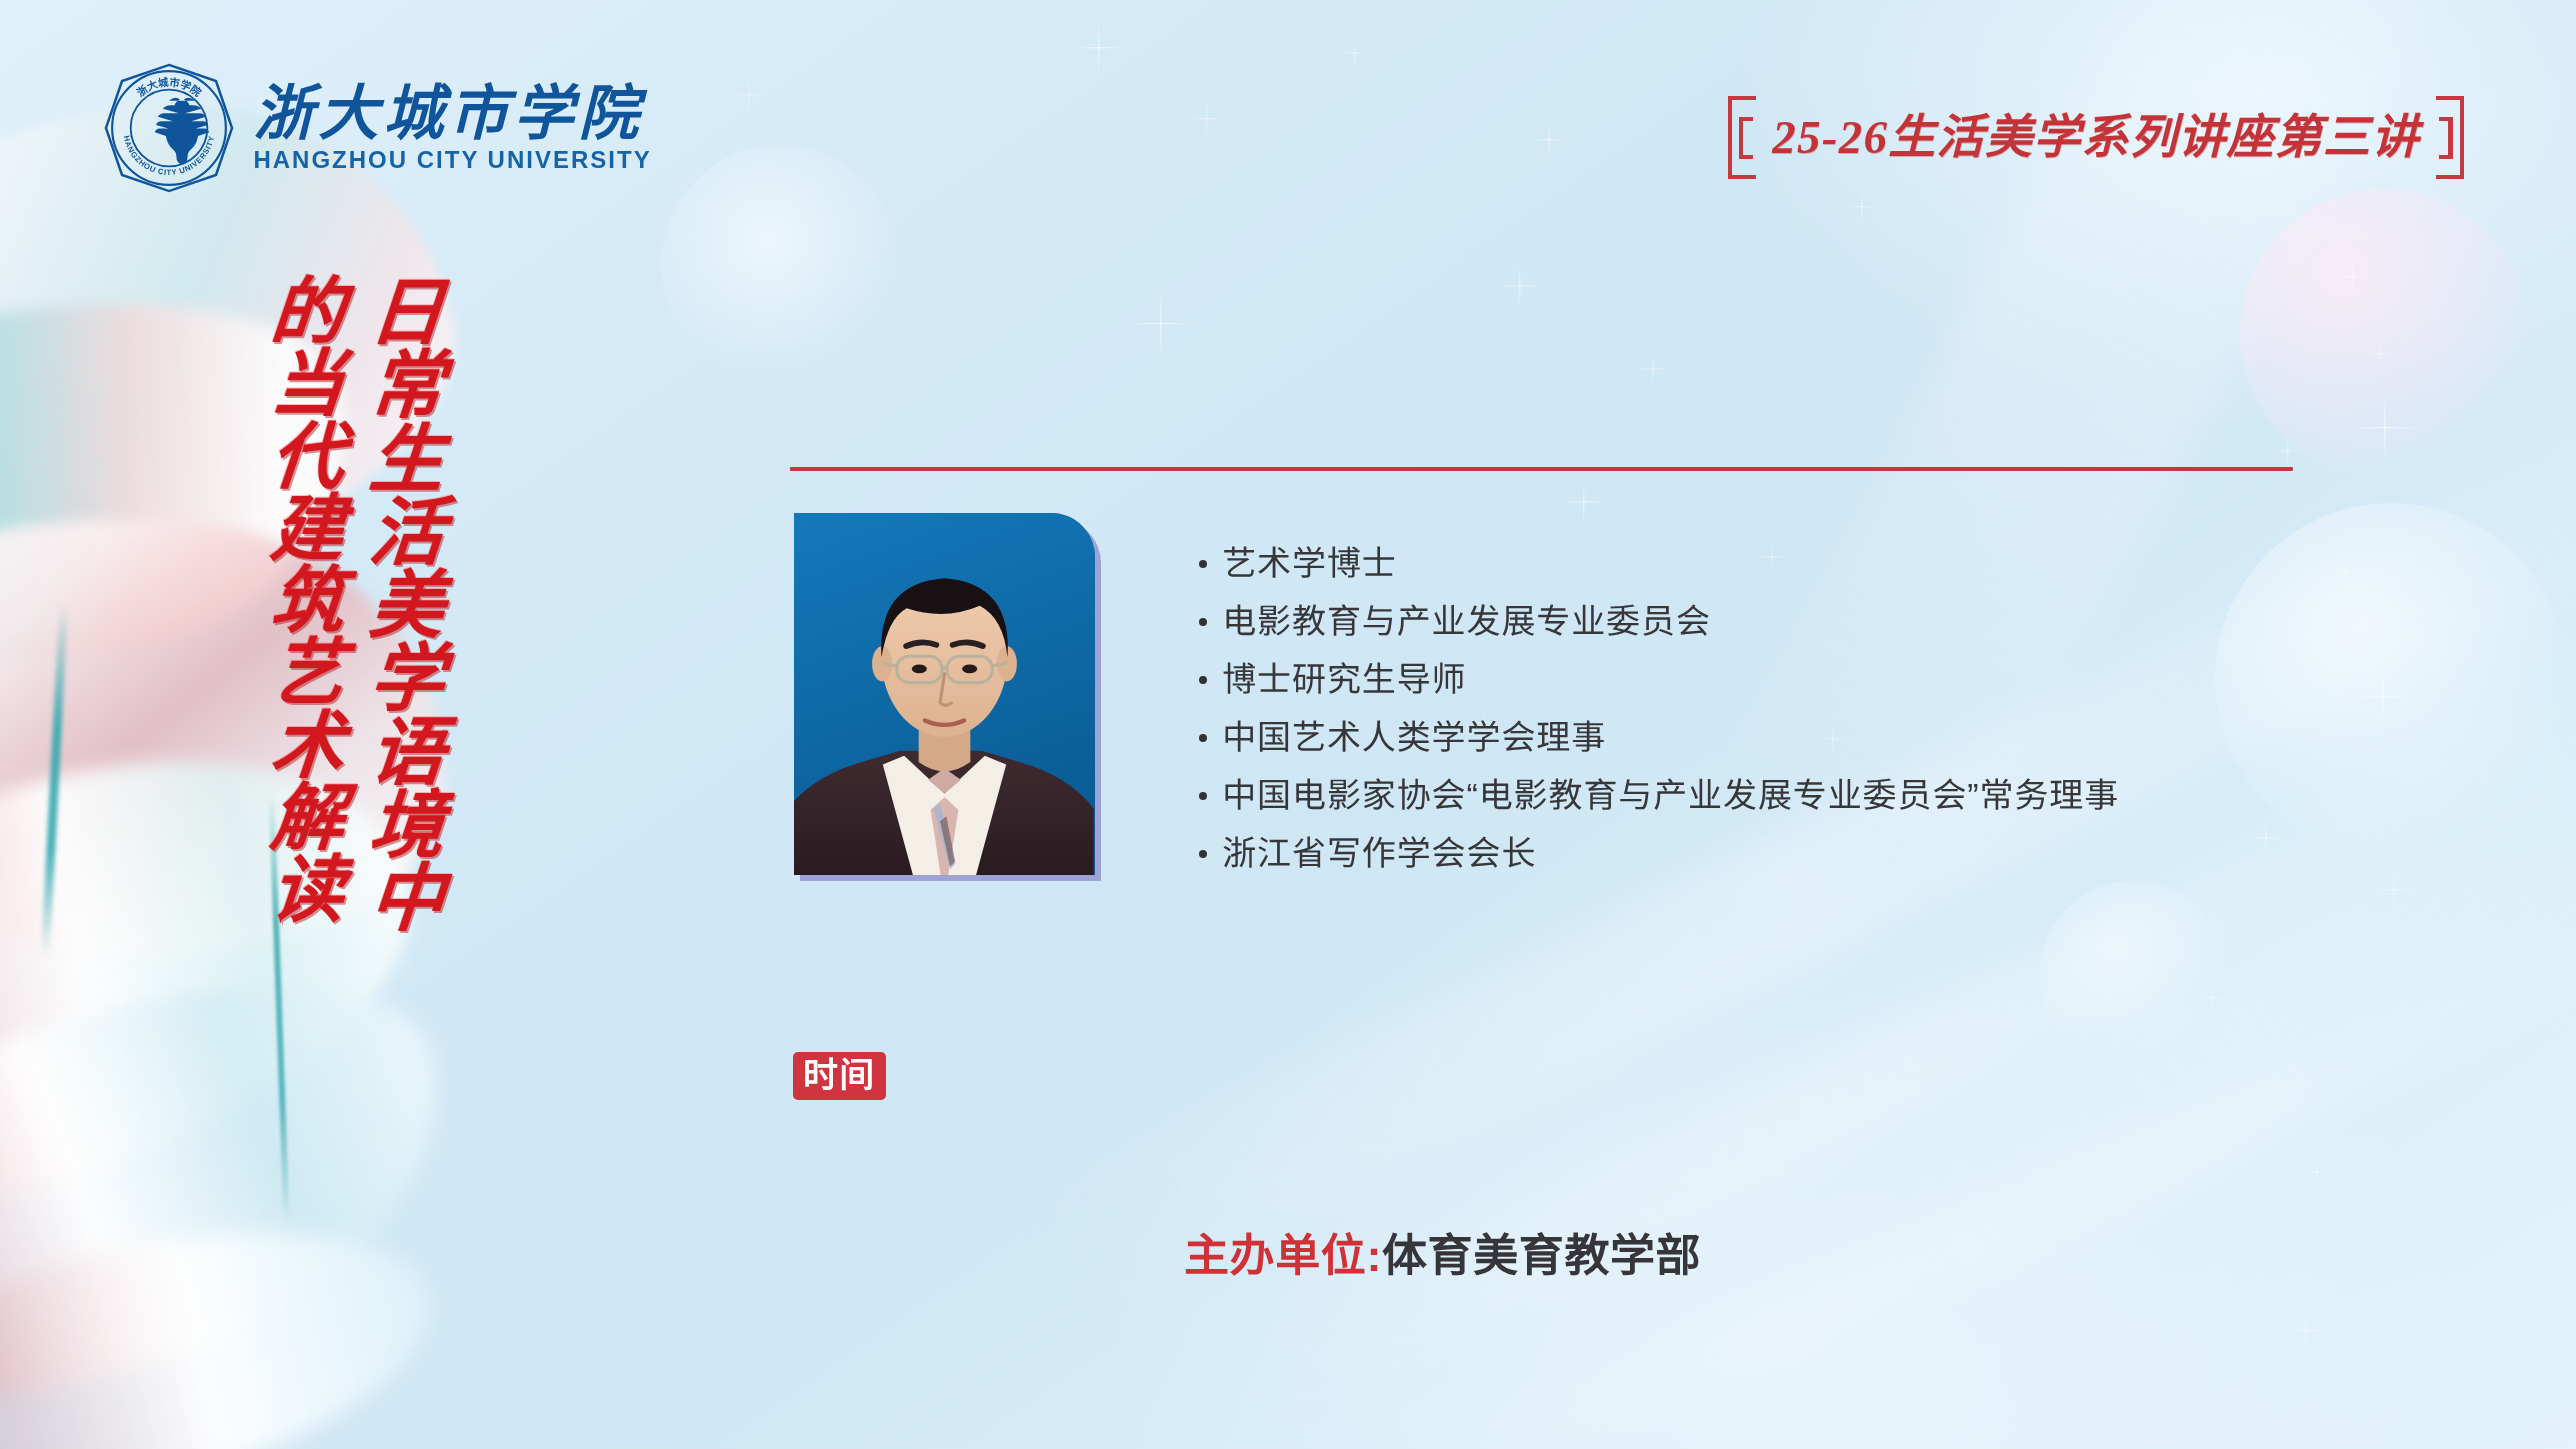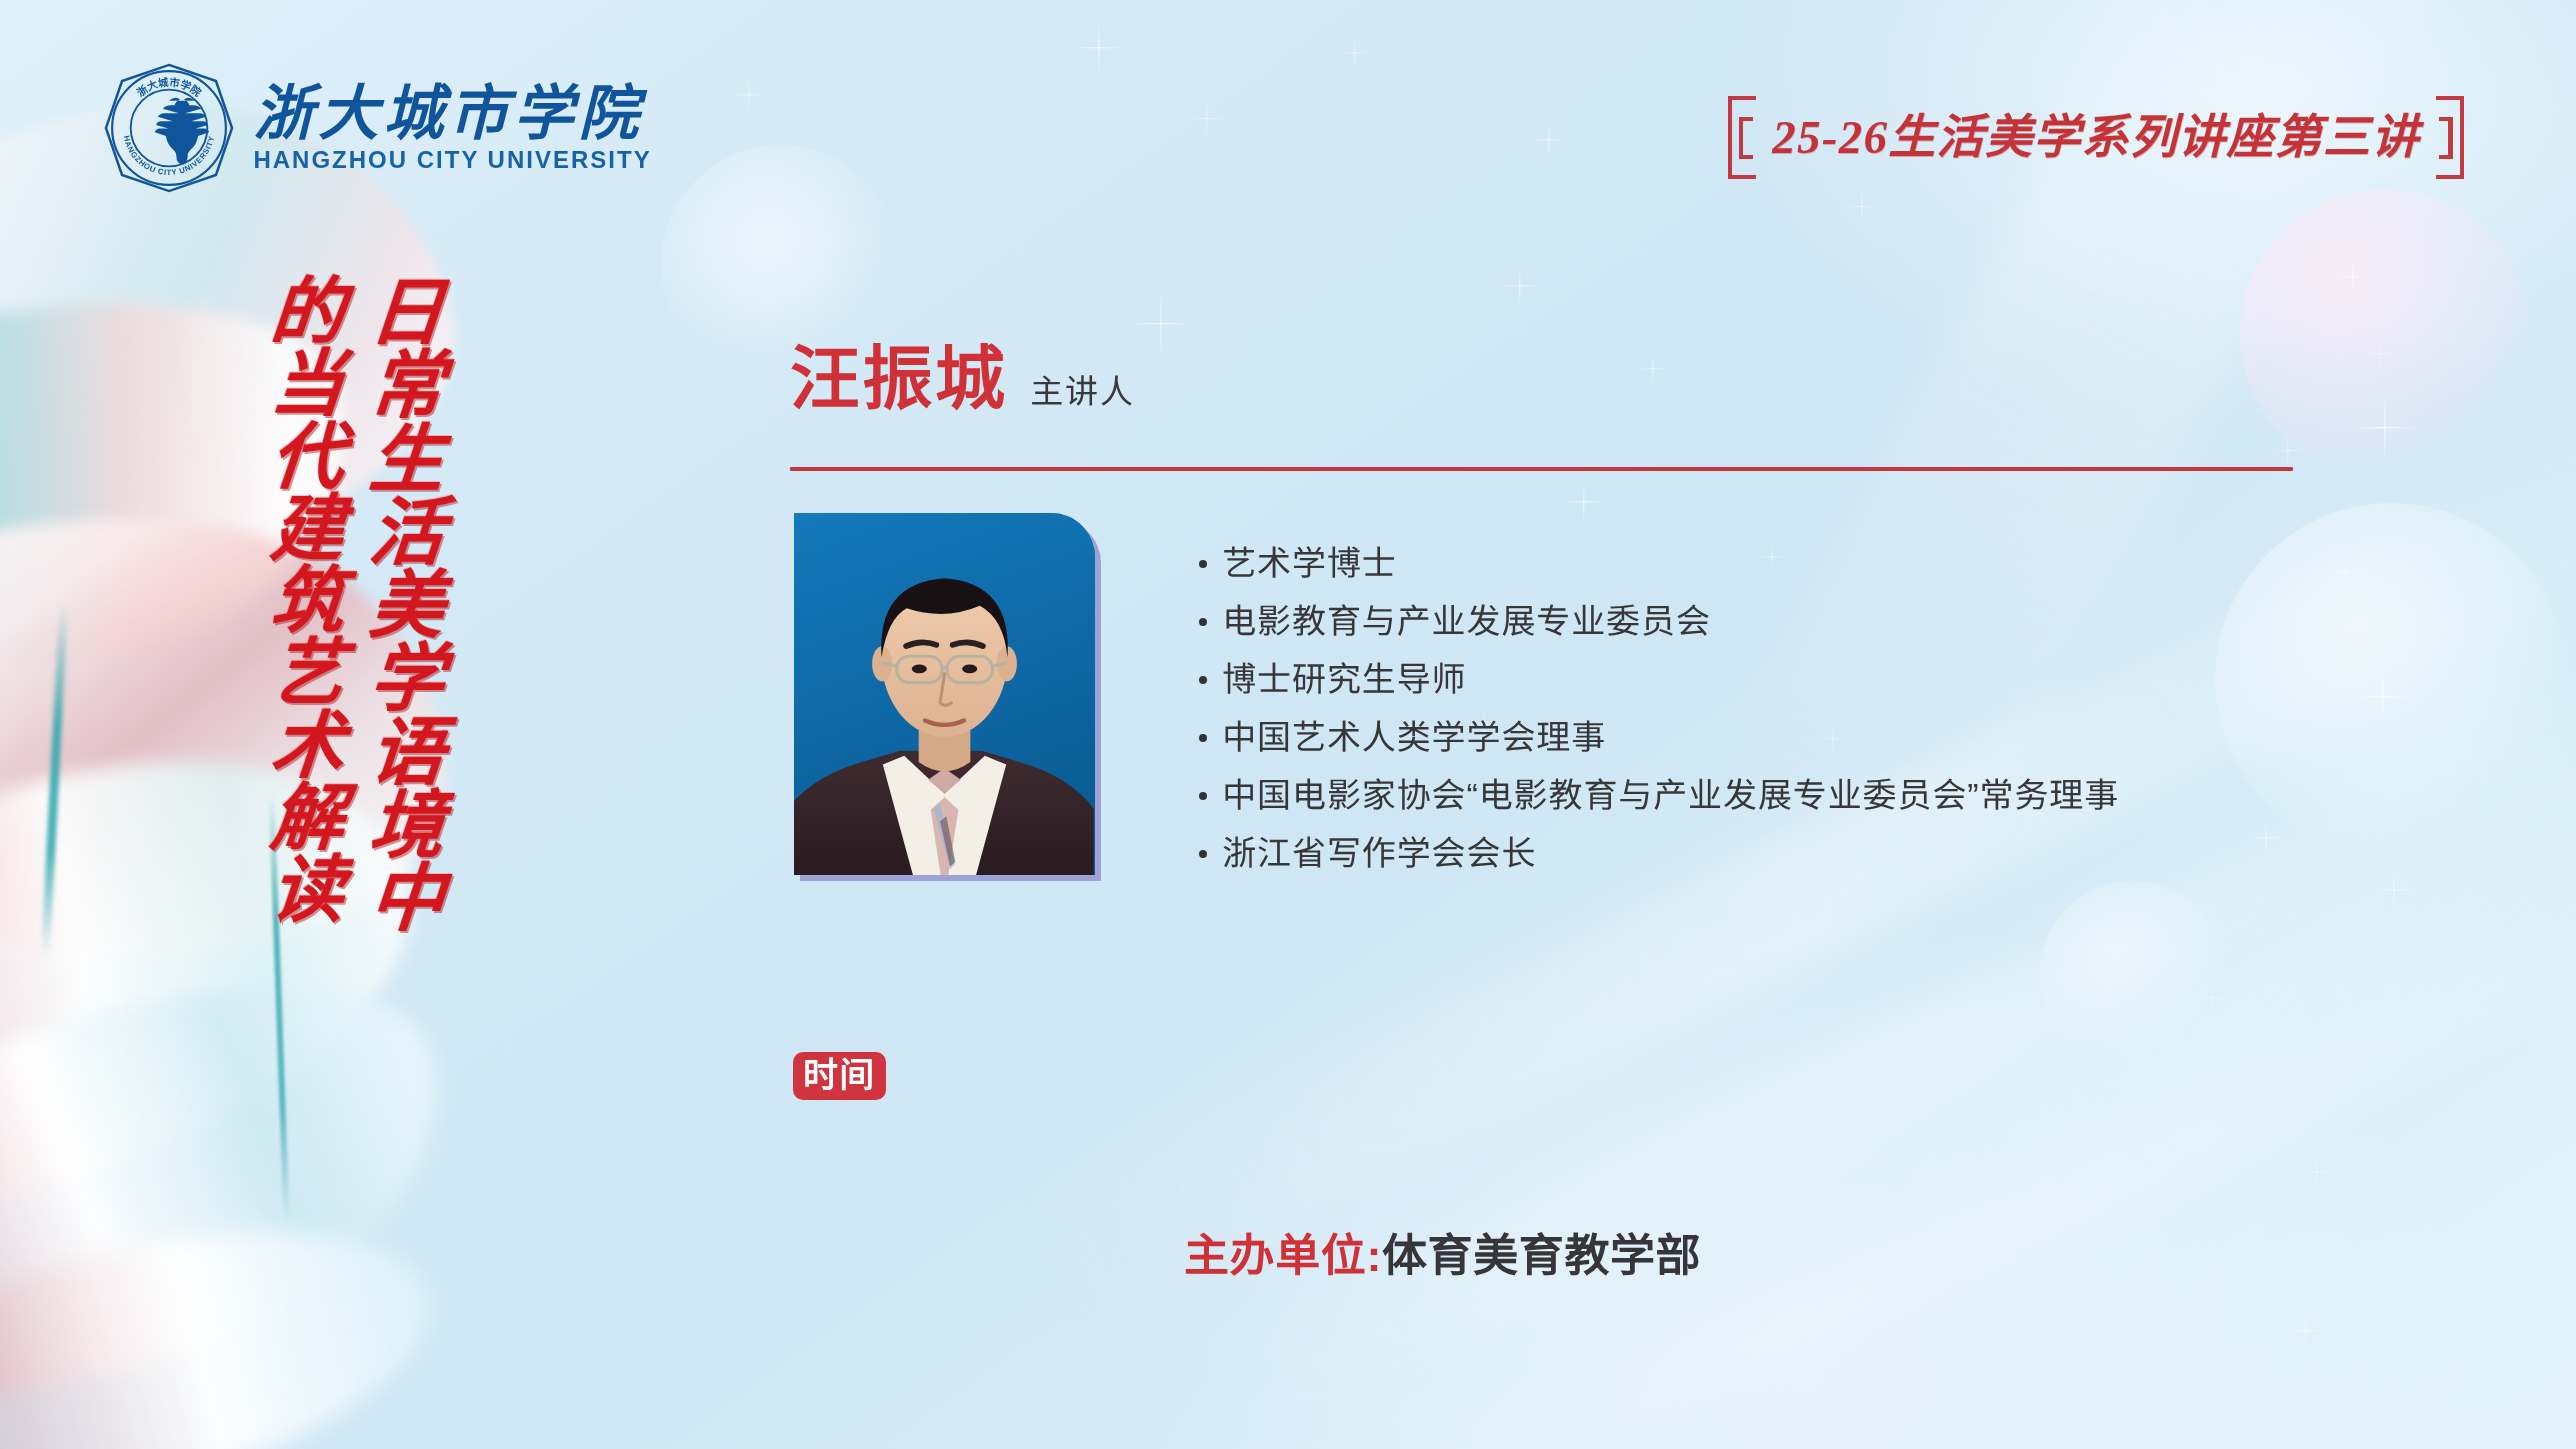--- a/index.html
+++ b/index.html
@@ -141,21 +141,21 @@
 
   .bullets{ position:absolute; left:1199px; top:542px; display:flex; flex-direction:column; gap:14.5px; }
   .bullet{ display:flex; align-items:flex-start; gap:15px; }
   .bullet .dot{ width:8.2px; height:8.2px; border-radius:50%; background:#333336; margin-top:18px; flex:none; }
   .bullet .txt{ font-size:34px; color:#37373a; line-height:1.28; letter-spacing:0.9px; white-space:nowrap; }
 
   
   .meta-row{ position:absolute; left:793px; top:1052px; display:flex; align-items:center; gap:54px; }
   .meta{ display:flex; align-items:center; gap:11.3px; }
   .tag{ background:#d0353f; color:#fff; font-size:35px; font-weight:700;
-        padding:5px 10px 7.6px; border-radius:10px; line-height:1; letter-spacing:1.3px; }
+        padding:5px 10px 7.6px; border-radius:5px; line-height:1; letter-spacing:1.3px; }
   .meta-val{ font-size:42px; color:#37373a; letter-spacing:0.6px; line-height:1; white-space:nowrap; }
 
   
   .host{ position:absolute; left:1184px; top:1233px; display:flex; align-items:baseline; }
   .host-label{ font-size:45px; font-weight:700; color:#cf3136; letter-spacing:0.6px; line-height:1; }
   .host-value{ font-size:45px; font-weight:700; color:#35353a; letter-spacing:0.6px; line-height:1; }
 </style>
 </head>
 <body>
 
@@ -270,24 +270,20 @@
       <span>代</span>
       <span>建</span>
       <span>筑</span>
       <span>艺</span>
       <span>术</span>
       <span>解</span>
       <span>读</span>
     </div>
   </div>
 
-  <div class="speaker-row">
-    <div class="speaker-name">汪振城</div>
-    <div class="speaker-role">主讲人</div>
-  </div>
 
   <div class="hr-red"></div>
 
   <div class="photo">
     <div class="photo-frame"></div>
     <div class="photo-inner">
       <svg viewBox="0 0 478 576" preserveAspectRatio="xMidYMid slice" aria-hidden="true">
         <defs>
           <linearGradient id="bg" x1="0" y1="0" x2="0.3" y2="1">
             <stop offset="0" stop-color="#1479ba"></stop>

